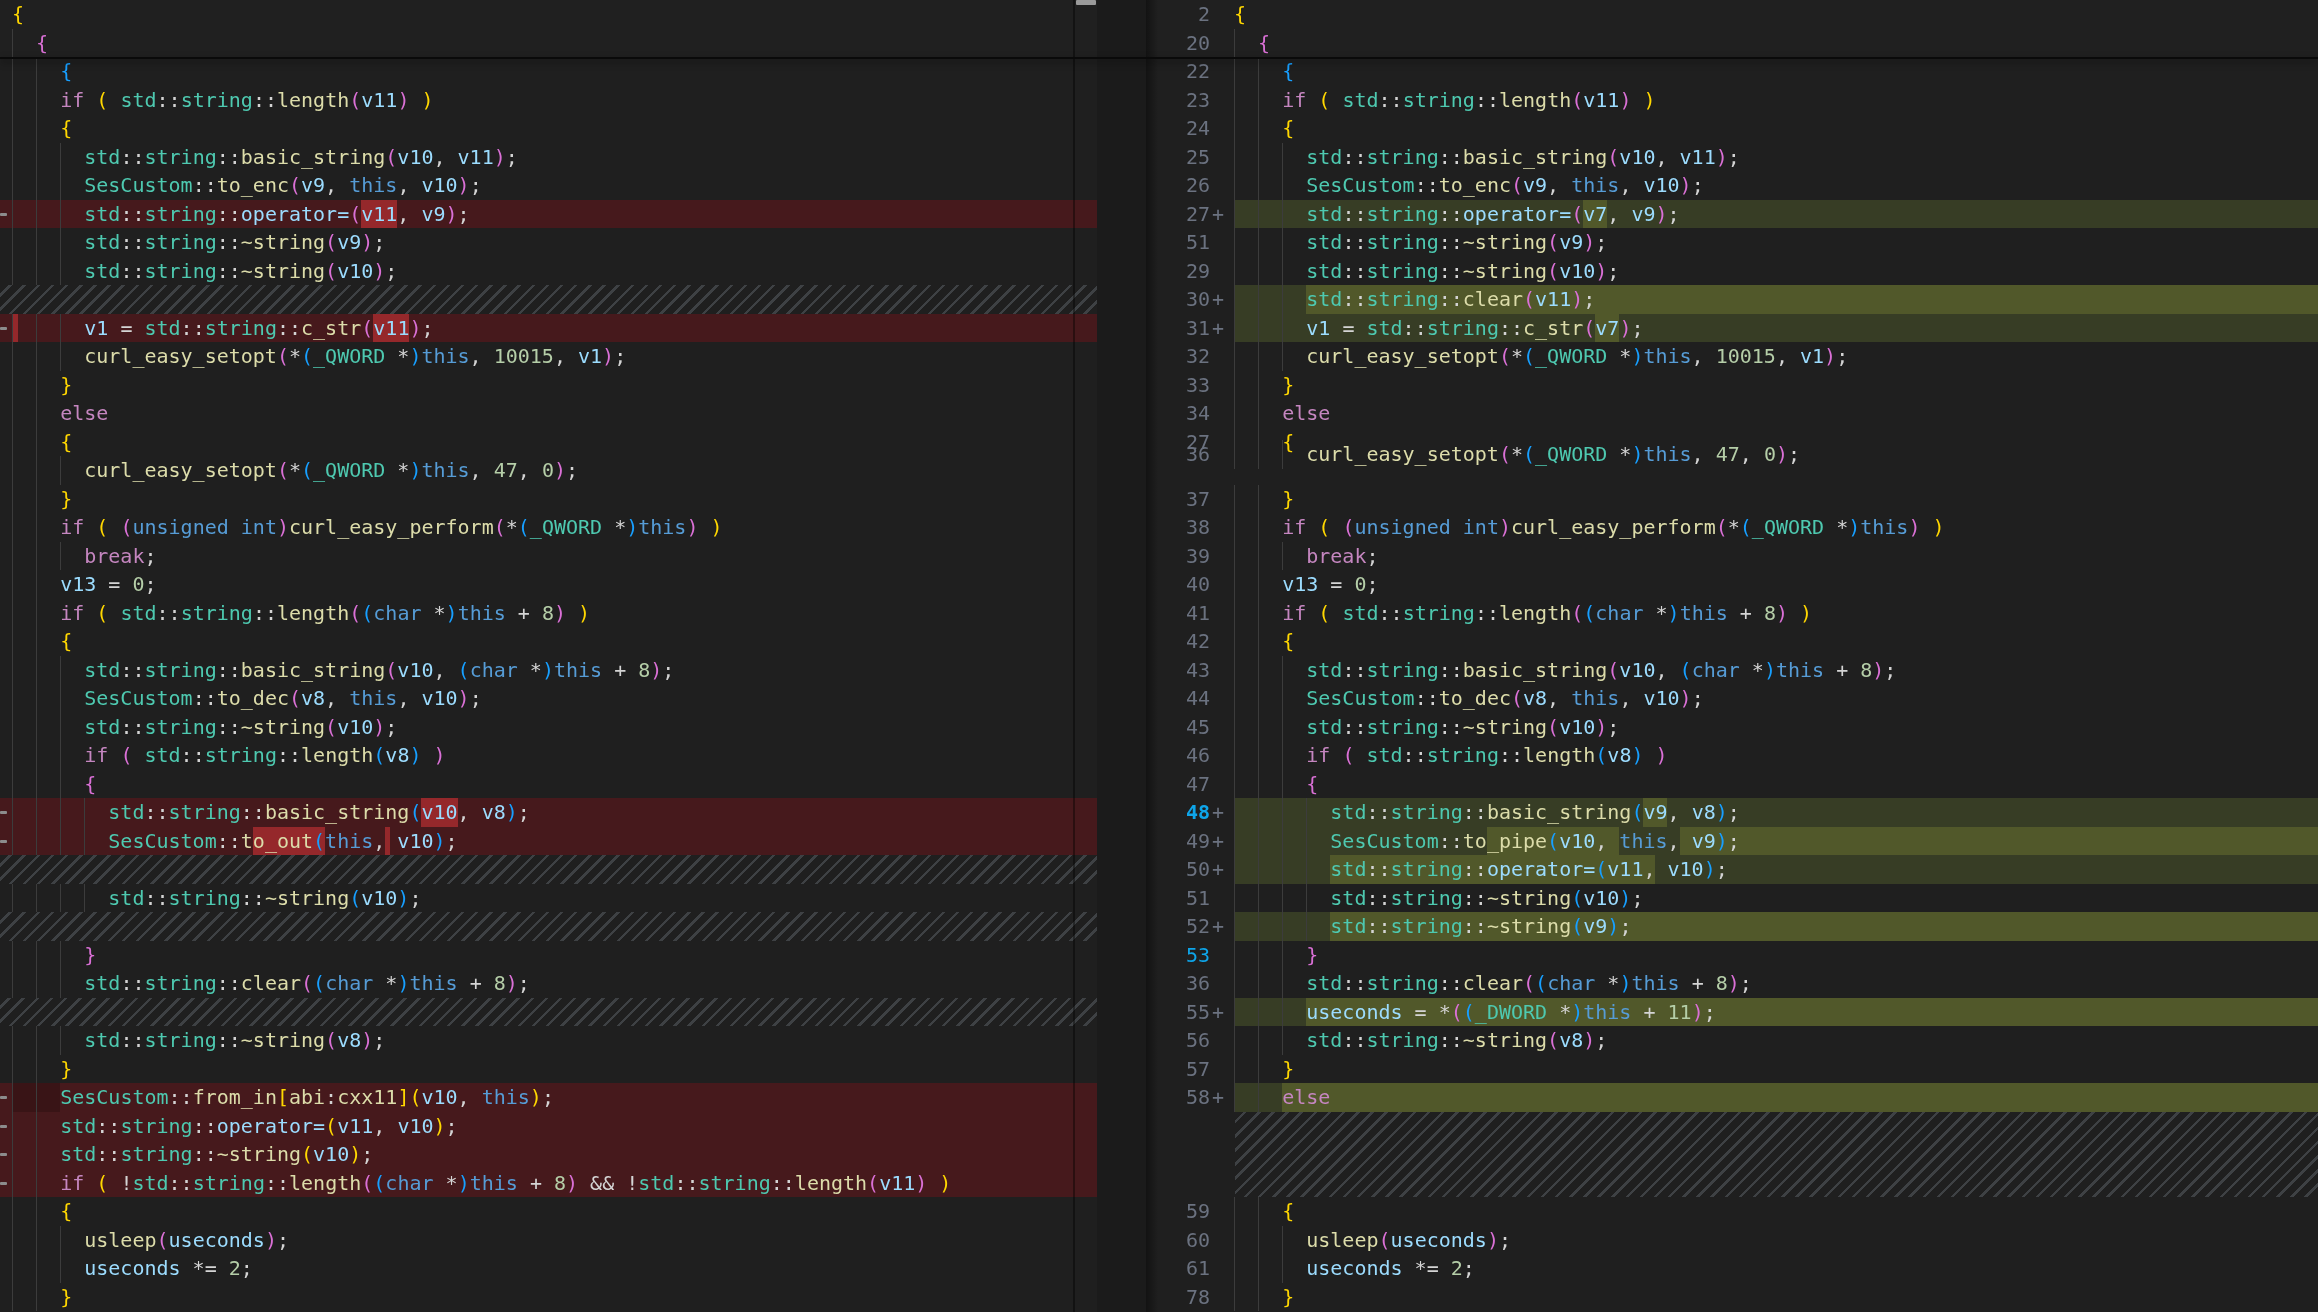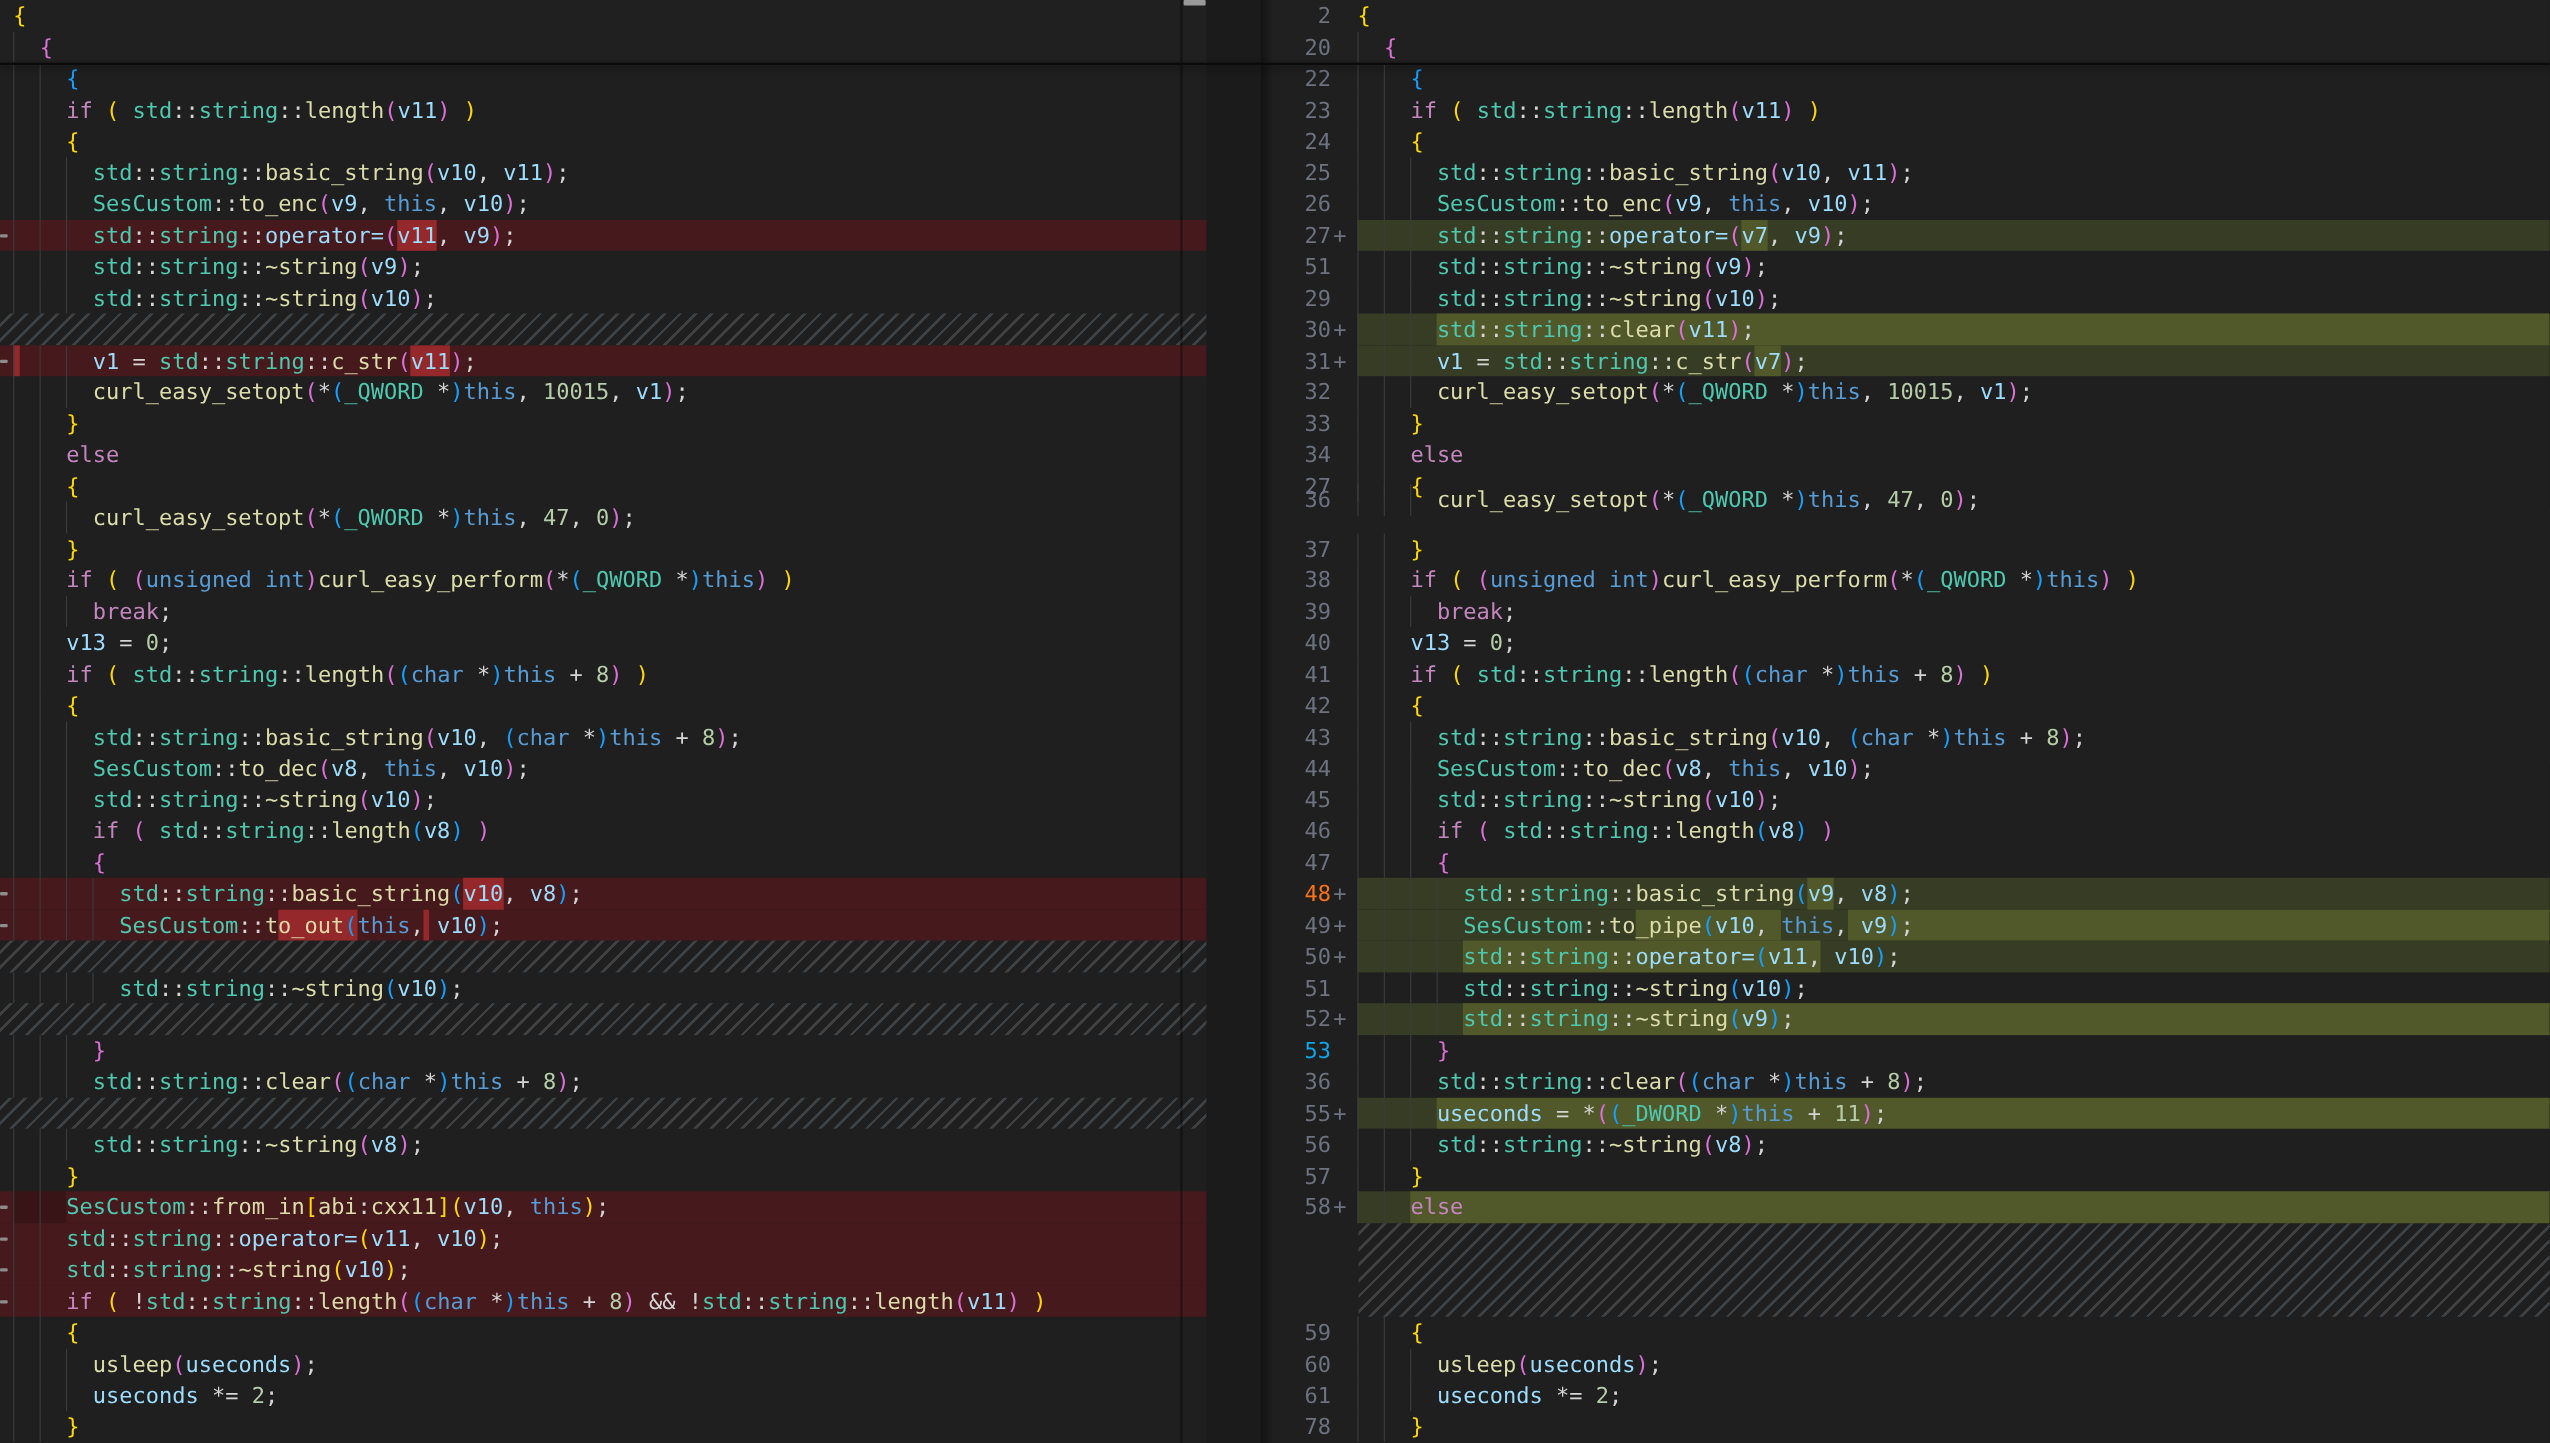--- a/index.html
+++ b/index.html
@@ -490,21 +490,21 @@
           <div class="num" style="color: rgb(107, 114, 128);">47</div>
           <div class="code" style="left: 88px;"><span style="color: rgb(212, 212, 212);">      </span><span style="color: rgb(218, 112, 214);">{</span></div>
         </div>
         <div class="row" style="top: 798px;">
           <div class="linebg" style="background: rgb(55, 61, 37); left: 88px;"></div>
           <div class="charbox" style="background: rgb(81, 88, 42); left: 497.394px; width: 24.082px;"></div>
           <div class="guide" style="background: rgb(60, 60, 60); left: 88px;"></div>
           <div class="guide" style="background: rgb(60, 60, 60); left: 112.082px;"></div>
           <div class="guide" style="background: rgb(60, 60, 60); left: 136.164px;"></div>
           <div class="guide" style="background: rgb(60, 60, 60); left: 160.246px;"></div>
-          <div class="num" style="color: #f97316;">48</div>
+          <div class="num" style="color: #0ea5e9; font-weight: bold;">48</div>
           <div class="plus" style="color: rgb(107, 114, 128);">+</div>
           <div class="code" style="left: 88px;"><span style="color: rgb(212, 212, 212);">        </span><span style="color: rgb(78, 201, 176);">std</span><span style="color: rgb(212, 212, 212);">::</span><span style="color: rgb(78, 201, 176);">string</span><span style="color: rgb(212, 212, 212);">::</span><span style="color: rgb(220, 220, 170);">basic_string</span><span style="color: rgb(23, 159, 255);">(</span><span style="color: rgb(156, 220, 254);">v9</span><span style="color: rgb(212, 212, 212);">, </span><span style="color: rgb(156, 220, 254);">v8</span><span style="color: rgb(23, 159, 255);">)</span><span style="color: rgb(212, 212, 212);">;</span></div>
         </div>
         <div class="row" style="top: 826.5px;">
           <div class="linebg" style="background: rgb(55, 61, 37); left: 88px;"></div>
           <div class="charbox" style="background: rgb(81, 88, 42); left: 340.861px; width: 132.451px;"></div>
           <div class="charbox" style="background: rgb(81, 88, 42); left: 533.517px; right: 0px;"></div>
           <div class="guide" style="background: rgb(60, 60, 60); left: 88px;"></div>
           <div class="guide" style="background: rgb(60, 60, 60); left: 112.082px;"></div>
           <div class="guide" style="background: rgb(60, 60, 60); left: 136.164px;"></div>

